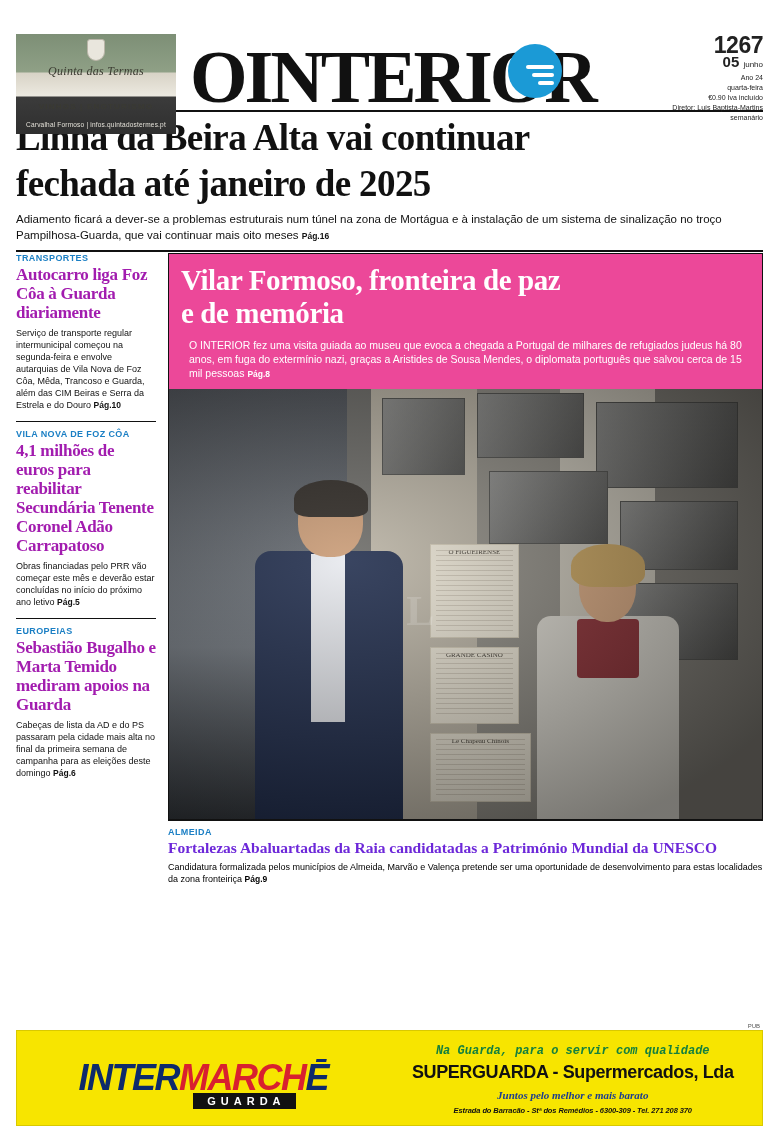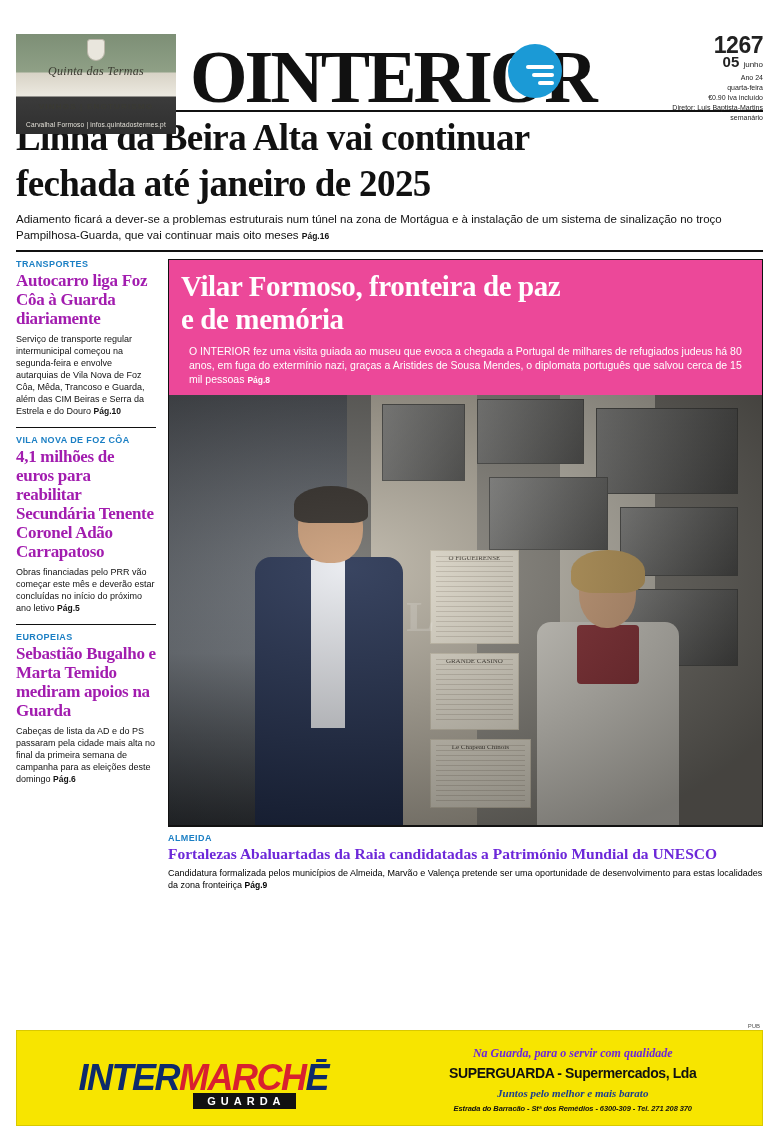--- a/index.html
+++ b/index.html
@@ -147,21 +147,21 @@
     margin-top: 8px;
     margin-bottom: 6px;
   }
   .pagref { font-weight: bold; font-size: 8.5px; }
 
   
   .body-grid {
     display: flex;
     gap: 12px;
     border-top: 2px solid #111;
-    padding-top: 7px;
+    padding-top: 1px;
   }
   .col-left { width: 140px; }
   .col-main { flex: 1; }
 
   .kicker {
     color: #1b7fc4;
     font-size: 9px;
     font-weight: bold;
     letter-spacing: .4px;
     margin-bottom: 2px;
@@ -349,28 +349,28 @@
   .ad-right {
     width: 50%;
     padding: 8px 10px 6px 4px;
     text-align: center;
     color: #111;
     display: flex;
     flex-direction: column;
     justify-content: center;
   }
   .ad-r1 {
-    font-family: Liberation Serif, serif;
+    font-family: Liberation Mono, monospace;
     font-style: italic;
     font-weight: bold;
     font-size: 12px;
-    color: #6d28d9;
+    color: #15803d;
   }
   .ad-r2 {
-    font-size: 14px;
+    font-size: 18px;
     font-weight: bold;
     margin-top: 4px;
     letter-spacing: -.4px;
   }
   .ad-r3 {
     font-family: "Liberation Serif", serif;
     font-style: italic;
     font-weight: bold;
     font-size: 11px;
     color: #1b3d8f;

